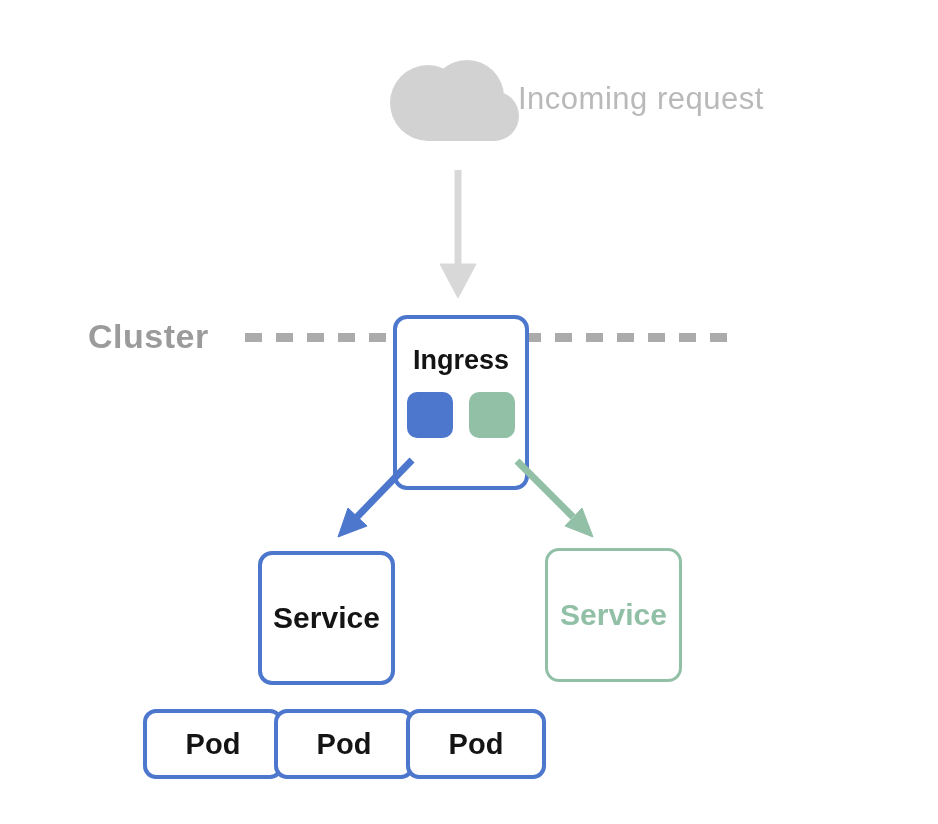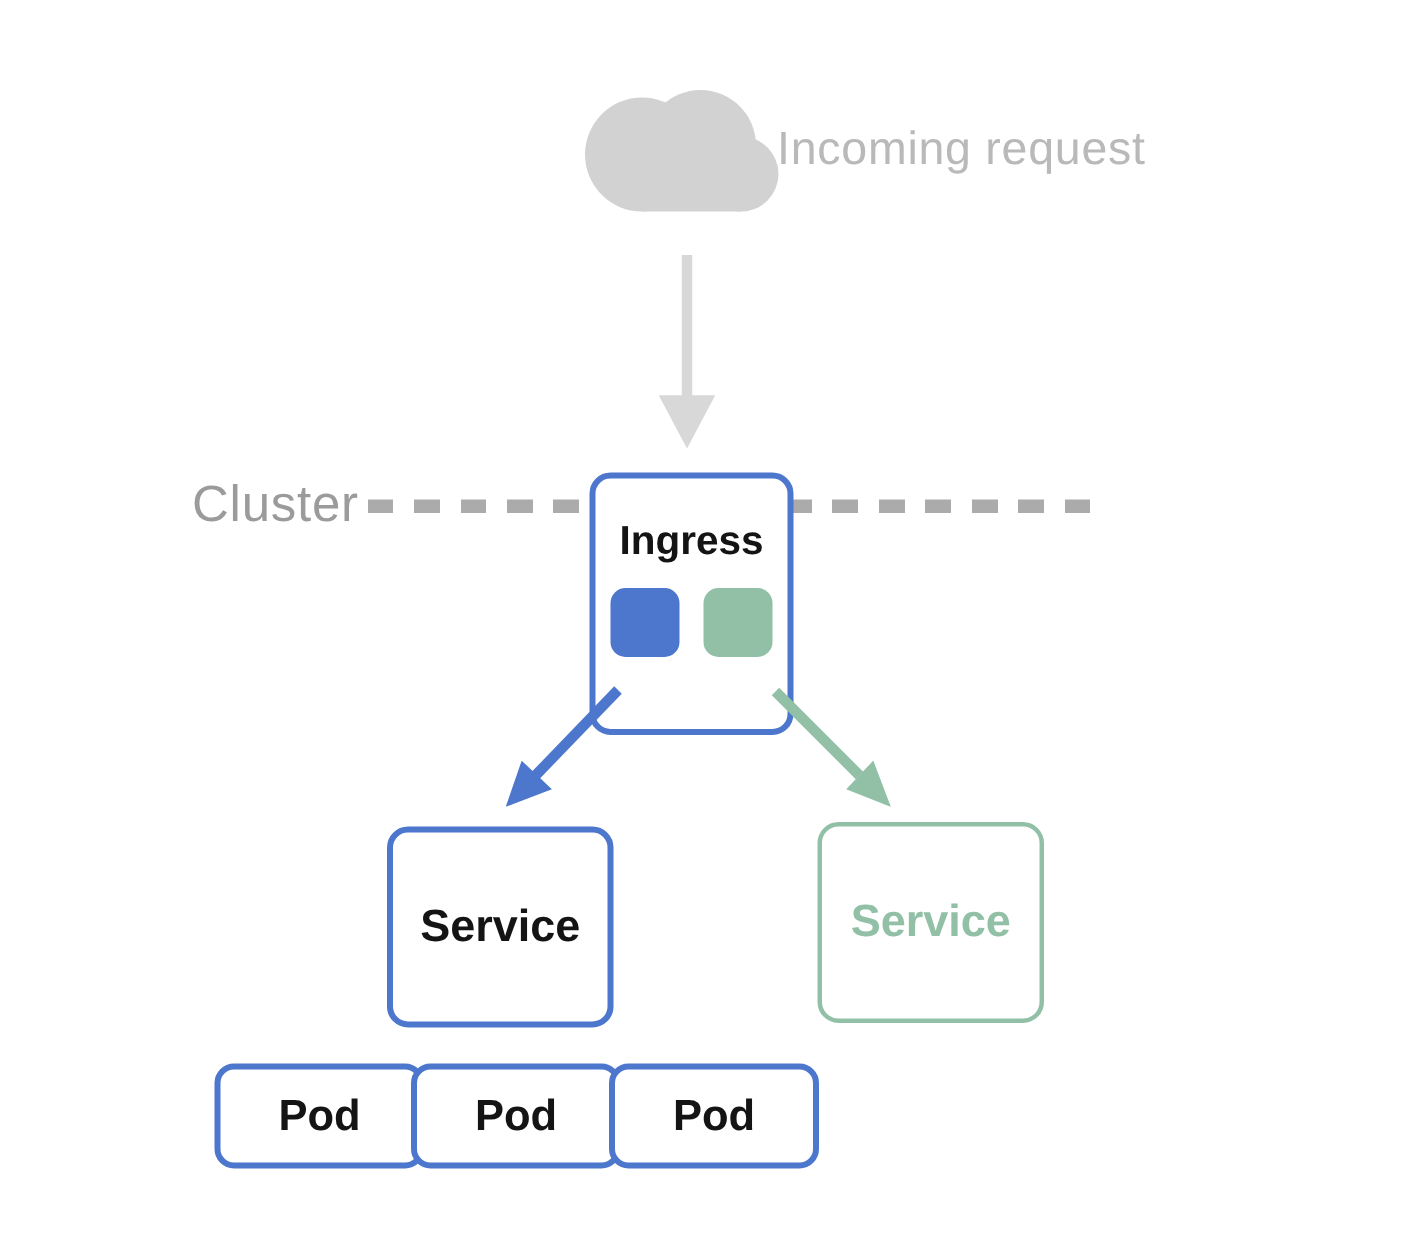--- a/index.html
+++ b/index.html
@@ -27,25 +27,24 @@
       var(--dash-gray) 0 17px, transparent 17px 31px);
     z-index: 0;
   }
 
   
   .cluster-label {
     position: absolute;
     left: 88px;
     top: 317px;
     font-size: 34px;
-    font-weight: 400;
+    font-weight: 700;
     color: var(--muted-text);
     letter-spacing: 0.5px;
     z-index: 1;
-    margin-left: 40px;
   }
   .incoming-label {
     position: absolute;
     left: 518px;
     top: 81px;
     font-size: 31px;
     font-weight: 400;
     color: var(--incoming-text);
     letter-spacing: 0.5px;
     z-index: 1;
@@ -84,21 +83,21 @@
   }
   .chip {
     width: 46px;
     height: 46px;
     border-radius: 10px;
   }
   .chip-blue  { background: var(--blue); }
   .chip-green { background: var(--green); }
 
   .service {
-    width: 151px;
+    width: 137px;
     height: 134px;
     border-radius: 14px;
     font-size: 30px;
     font-weight: 700;
   }
   .service-blue {
     left: 258px;
     top: 551px;
     border: 4px solid var(--blue);
     color: var(--ink);

